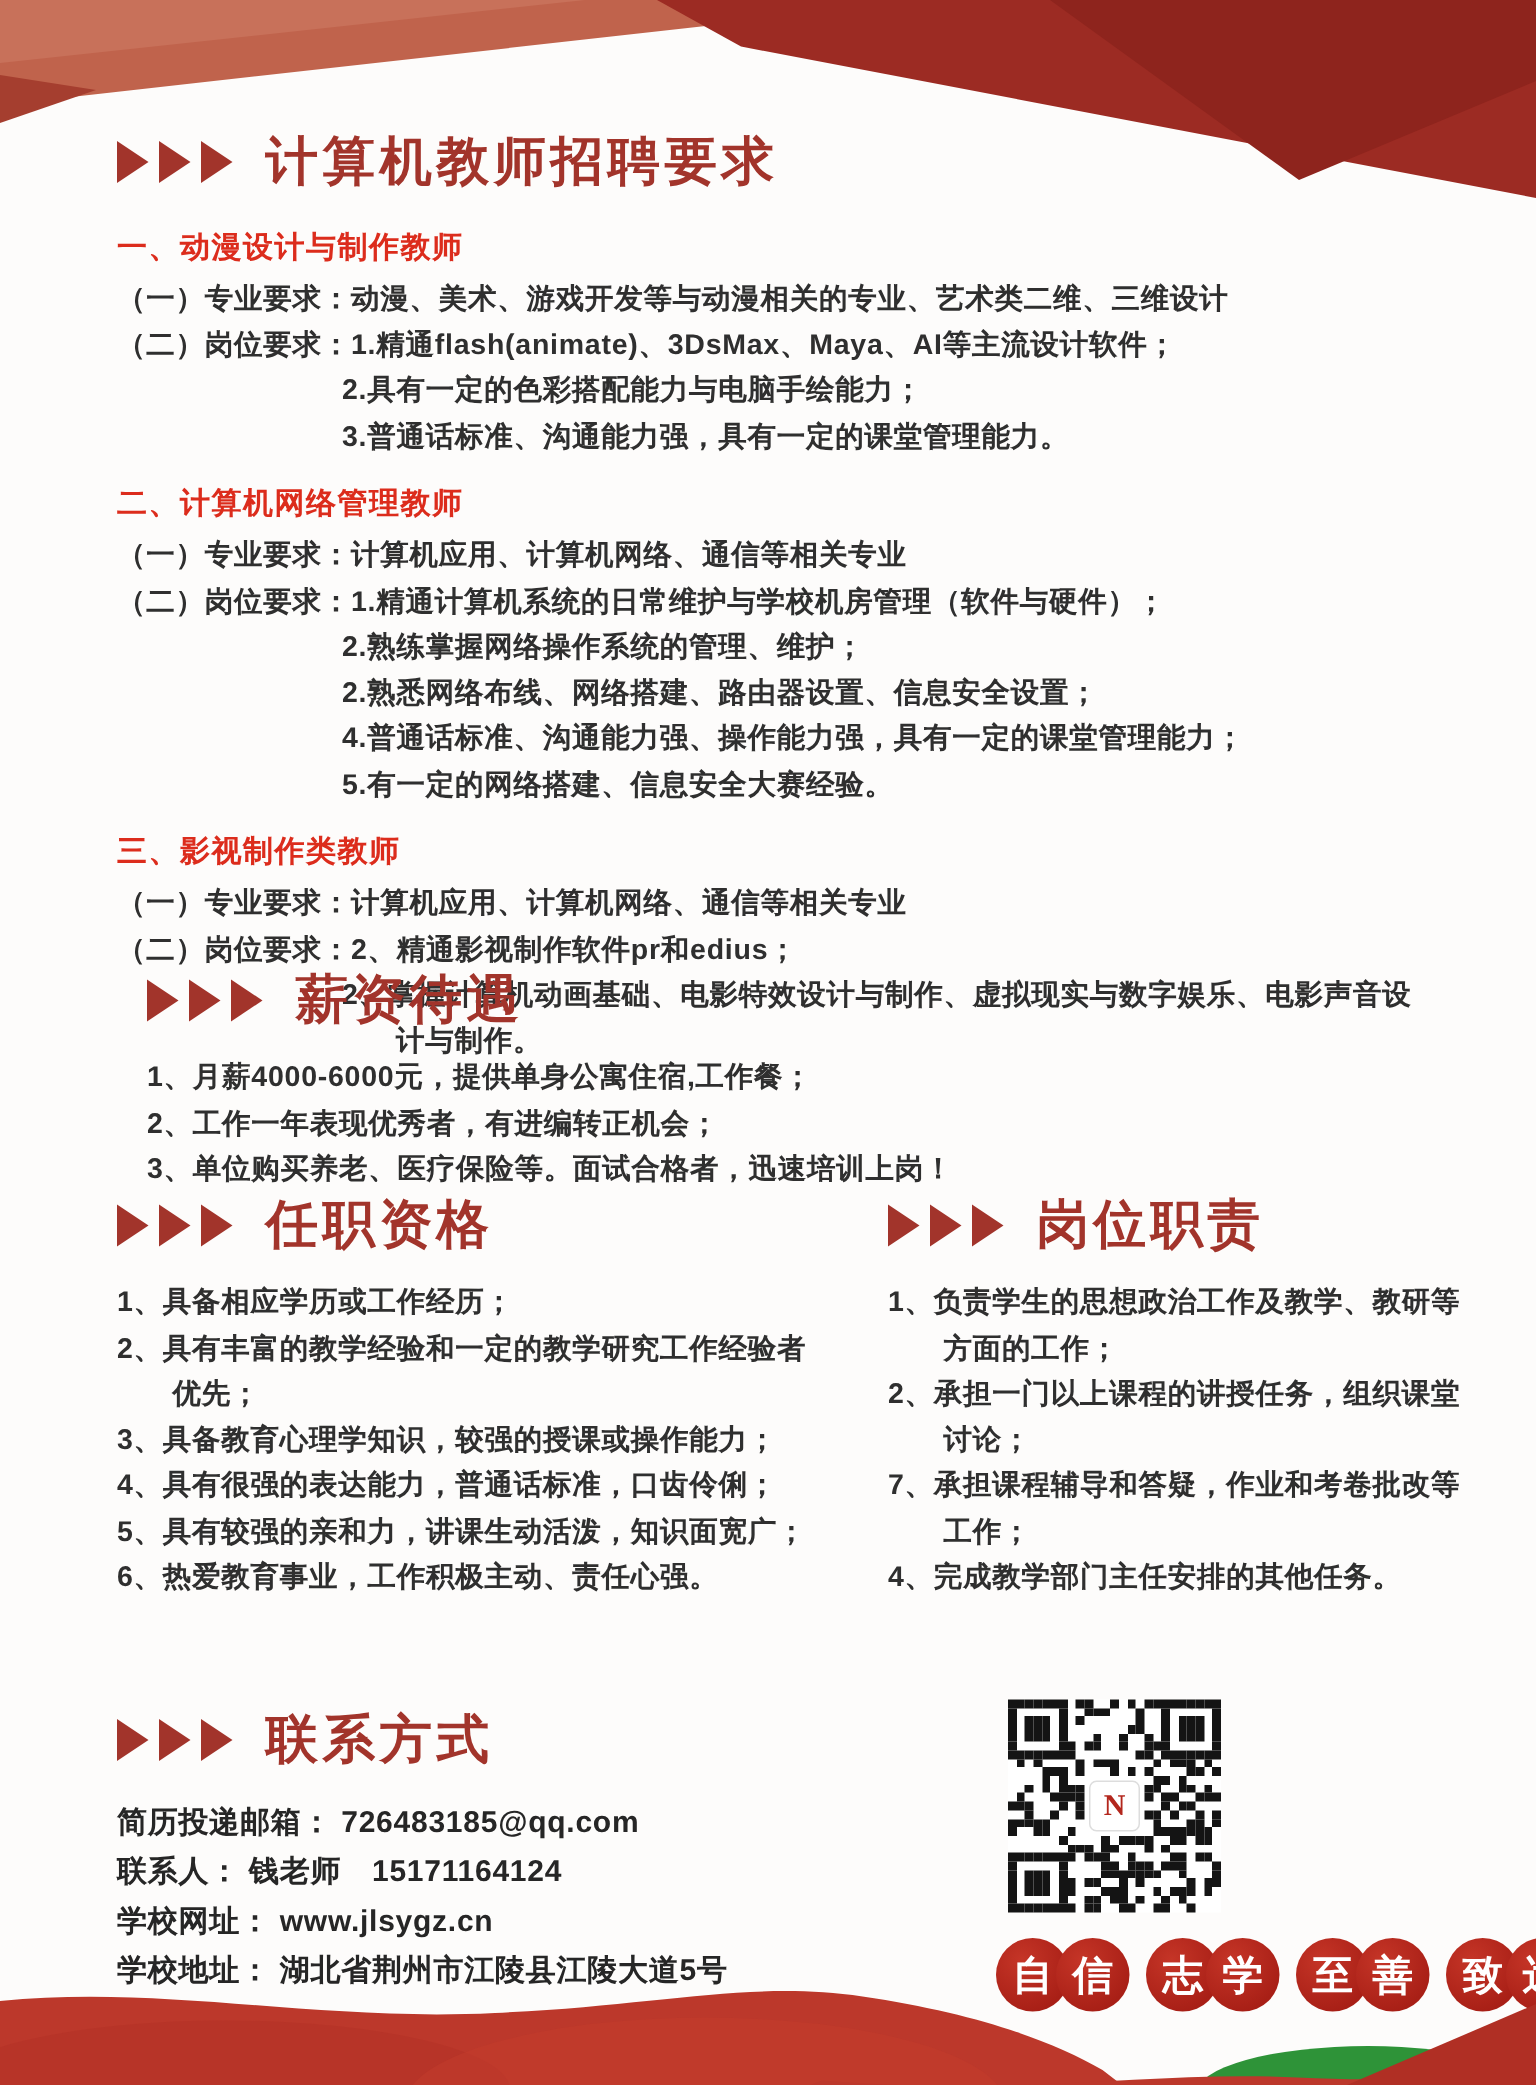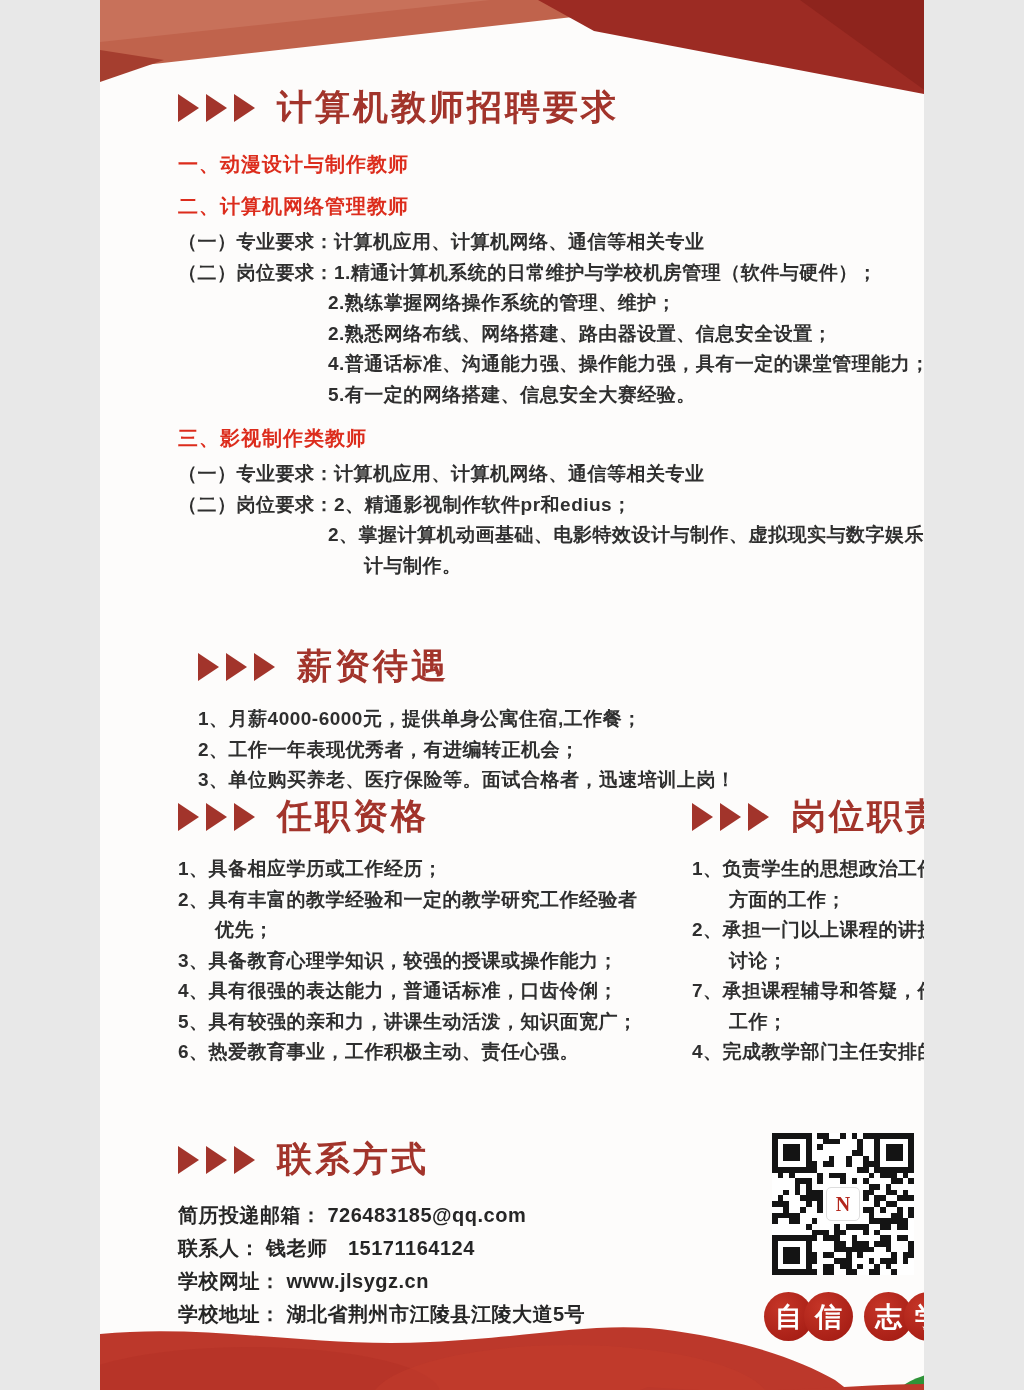--- a/index.html
+++ b/index.html
@@ -1,19 +1,19 @@
 <!DOCTYPE html>
 <html><head>
 <meta charset="utf-8">
 <style>
   * { margin:0; padding:0; box-sizing:border-box; }
   html,body { background:#e8e8e8; }
   body { font-family:"Liberation Sans", sans-serif; }
   .page {
-    position:relative; width:824px; height:1390px;
+    position:relative; width:1024px; height:1390px;
     background:#fdfcfb; overflow:hidden; margin:0 auto;
   }
   svg.deco { position:absolute; left:0; display:block; }
   .deco-top { top:0; }
   .deco-bottom { bottom:0; }
 
   
   .hgroup { display:flex; align-items:center; gap:8px; }
   .arrows { display:flex; align-items:center; gap:7px; margin-right:14px; }
   .tri { width:0; height:0;
@@ -87,20 +87,26 @@
     <div class="hgroup">
       <span class="arrows">
         <span class="tri"></span>
           <span class="tri"></span>
           <span class="tri"></span>
       </span>
       <span class="htitle">计算机教师招聘要求</span>
     </div>
 
     <div class="sec-head">一、动漫设计与制作教师</div>
+    <div class="req-lines">
+      <div class="line">（一）专业要求：动漫、美术、游戏开发等与动漫相关的专业、艺术类二维、三维设计</div>
+      <div class="line">（二）岗位要求：1.精通flash(animate)、3DsMax、Maya、AI等主流设计软件；</div>
+      <div class="line sub">2.具有一定的色彩搭配能力与电脑手绘能力；</div>
+      <div class="line sub">3.普通话标准、沟通能力强，具有一定的课堂管理能力。</div>
+    </div>
 
     <div class="sec-head">二、计算机网络管理教师</div>
     <div class="req-lines">
       <div class="line">（一）专业要求：计算机应用、计算机网络、通信等相关专业</div>
       <div class="line">（二）岗位要求：1.精通计算机系统的日常维护与学校机房管理（软件与硬件）；</div>
       <div class="line sub">2.熟练掌握网络操作系统的管理、维护；</div>
       <div class="line sub">2.熟悉网络布线、网络搭建、路由器设置、信息安全设置；</div>
       <div class="line sub">4.普通话标准、沟通能力强、操作能力强，具有一定的课堂管理能力；</div>
       <div class="line sub">5.有一定的网络搭建、信息安全大赛经验。</div>
     </div>

